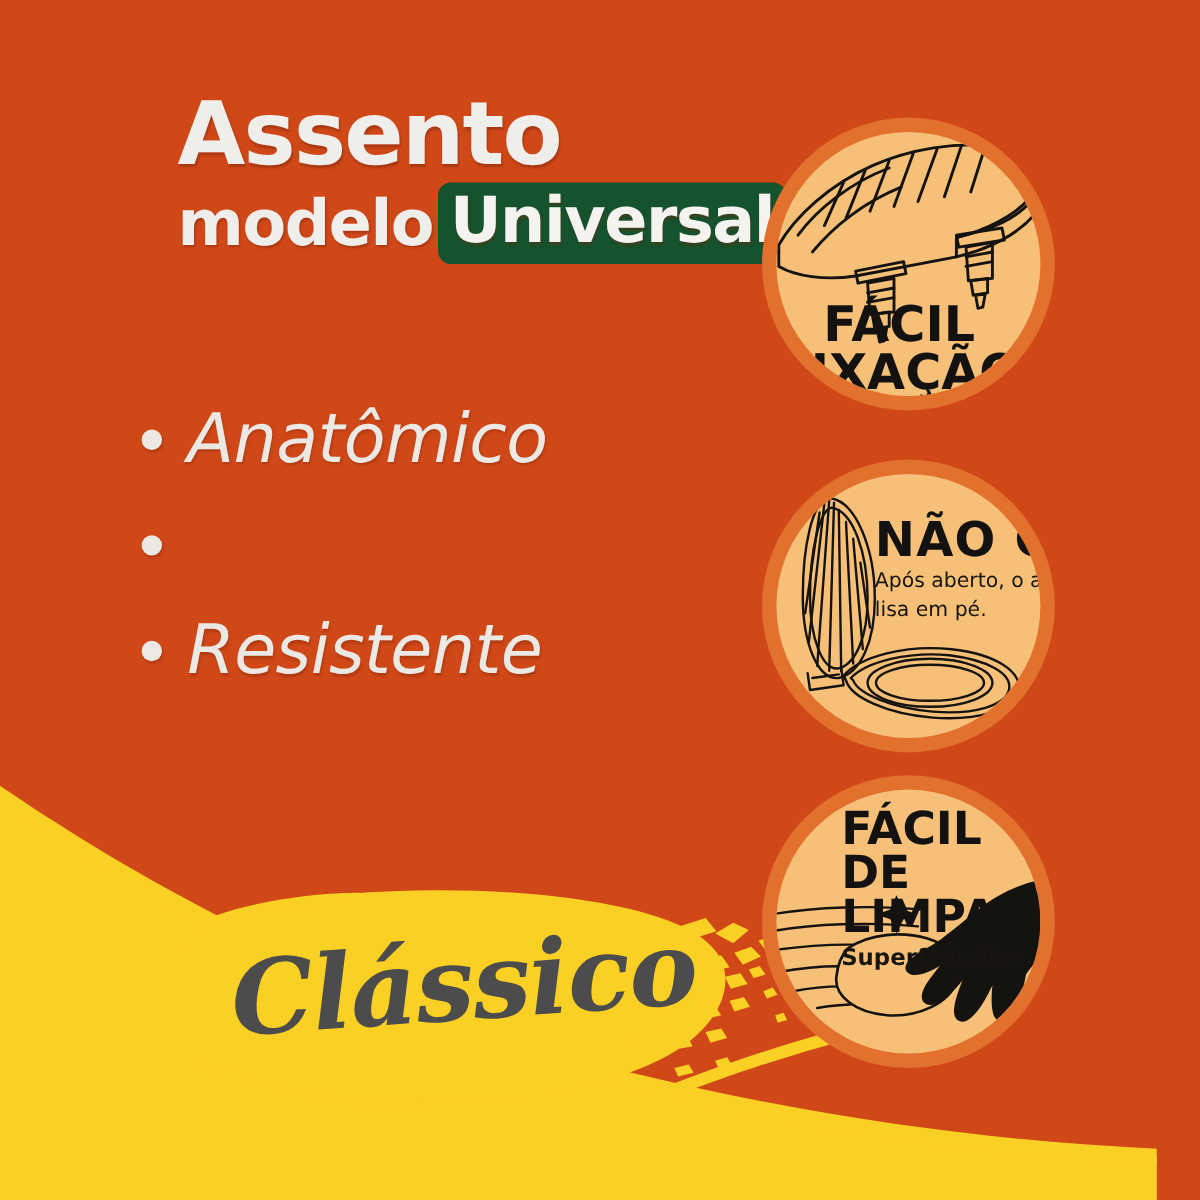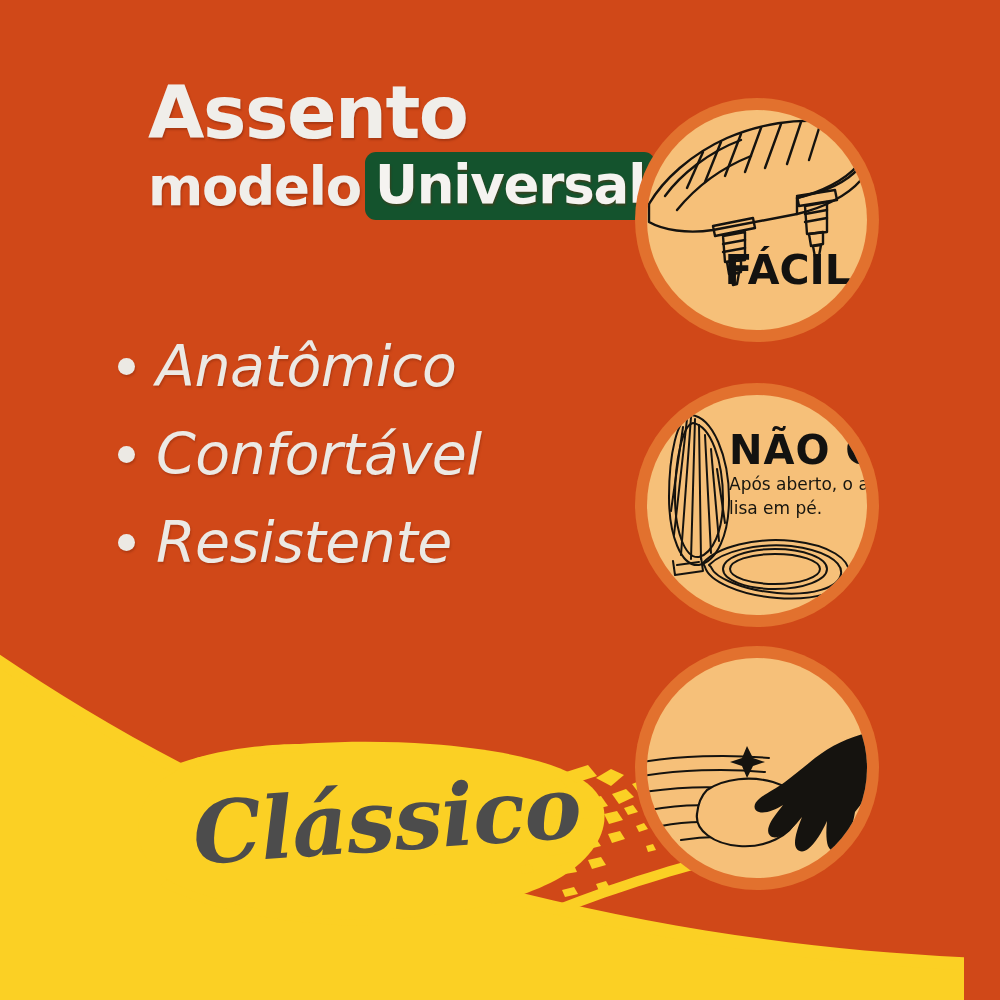--- a/index.html
+++ b/index.html
@@ -181,21 +181,20 @@
     </div>
   </div>
 
   <div id="bullets">
     <div class="bullet-row">
       <span class="bullet-dot"></span>
       <span class="bullet-text">Anatômico</span>
     </div>
     <div class="bullet-row">
       <span class="bullet-dot"></span>
-      <span class="bullet-text">Confortável</span>
     </div>
     <div class="bullet-row">
       <span class="bullet-dot"></span>
       <span class="bullet-text">Resistente</span>
     </div>
   </div>
 
   <div class="badge" id="badge-fixacao">
     <div class="badge-ring"></div>
     <div class="badge-face">
@@ -230,20 +229,21 @@
           <path d="M 150,86 L 188,80 L 190,90 L 152,96 Z"></path>
           <path d="M 158,96 L 180,92 L 180,122 L 160,124 Z"></path>
           <path d="M 162,124 L 176,122 L 176,134 L 164,136 Z"></path>
           <path d="M 166,136 L 174,135 L 172,146 L 168,147 Z"></path>
           <path d="M 158,104 L 180,100"></path>
           <path d="M 158,112 L 180,108"></path>
         </g>
       </svg>
       <div class="badge-text">
         <div class="bt-title">FÁCIL</div>
+        <div class="bt-title">FIXAÇÃO</div>
       </div>
     </div>
   </div>
 
   <div class="badge" id="badge-naocai">
     <div class="badge-ring"></div>
     <div class="badge-face">
       <svg class="badge-art" viewBox="0 0 220 220" width="220" height="220">
         <g fill="none" stroke="#15130f" stroke-width="2" stroke-linecap="round" stroke-linejoin="round">
 
@@ -315,18 +315,23 @@
                  C 139,177 148,168 155,159
                  C 151,169 148,178 148,185
                  C 148,193 155,196 161,191
                  C 168,186 175,174 180,163
                  C 179,173 179,182 181,188
                  C 184,195 191,195 196,188
                  C 202,180 206,166 208,154
                  C 214,146 222,136 230,128
                  L 236,120 L 236,72 Z" fill="#15130f"></path>
       </svg>
+      <div class="badge-text">
+        <div class="bt-title">FÁCIL DE</div>
+        <div class="bt-title">LIMPAR</div>
+        <div class="bt-sub">Superfície lisa.</div>
+      </div>
     </div>
   </div>
 
   <div id="brand-word">Clássico</div>
 
 </div>
 
 </body></html>

